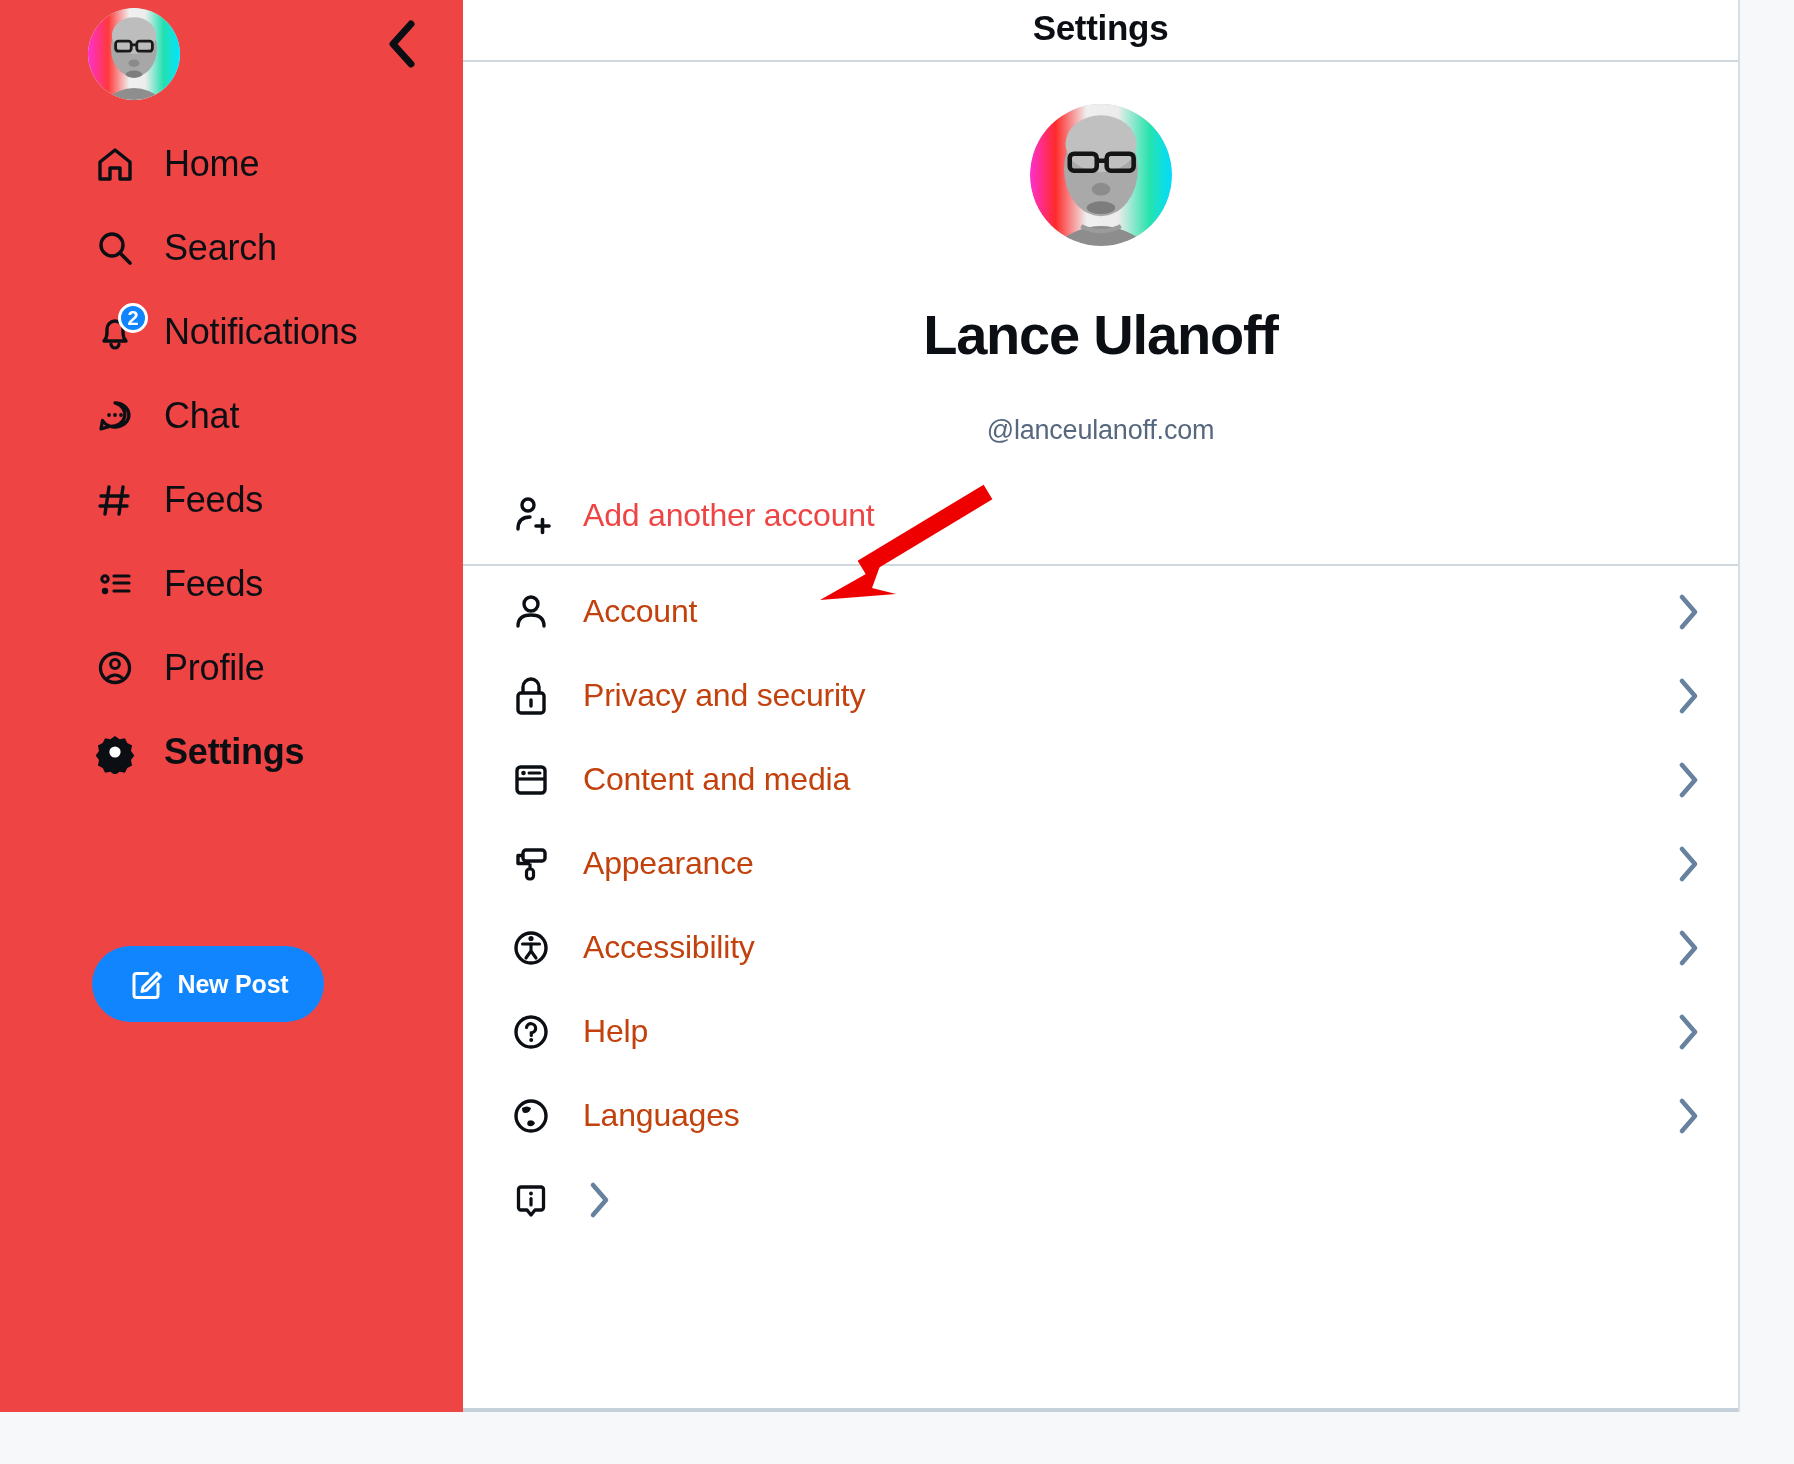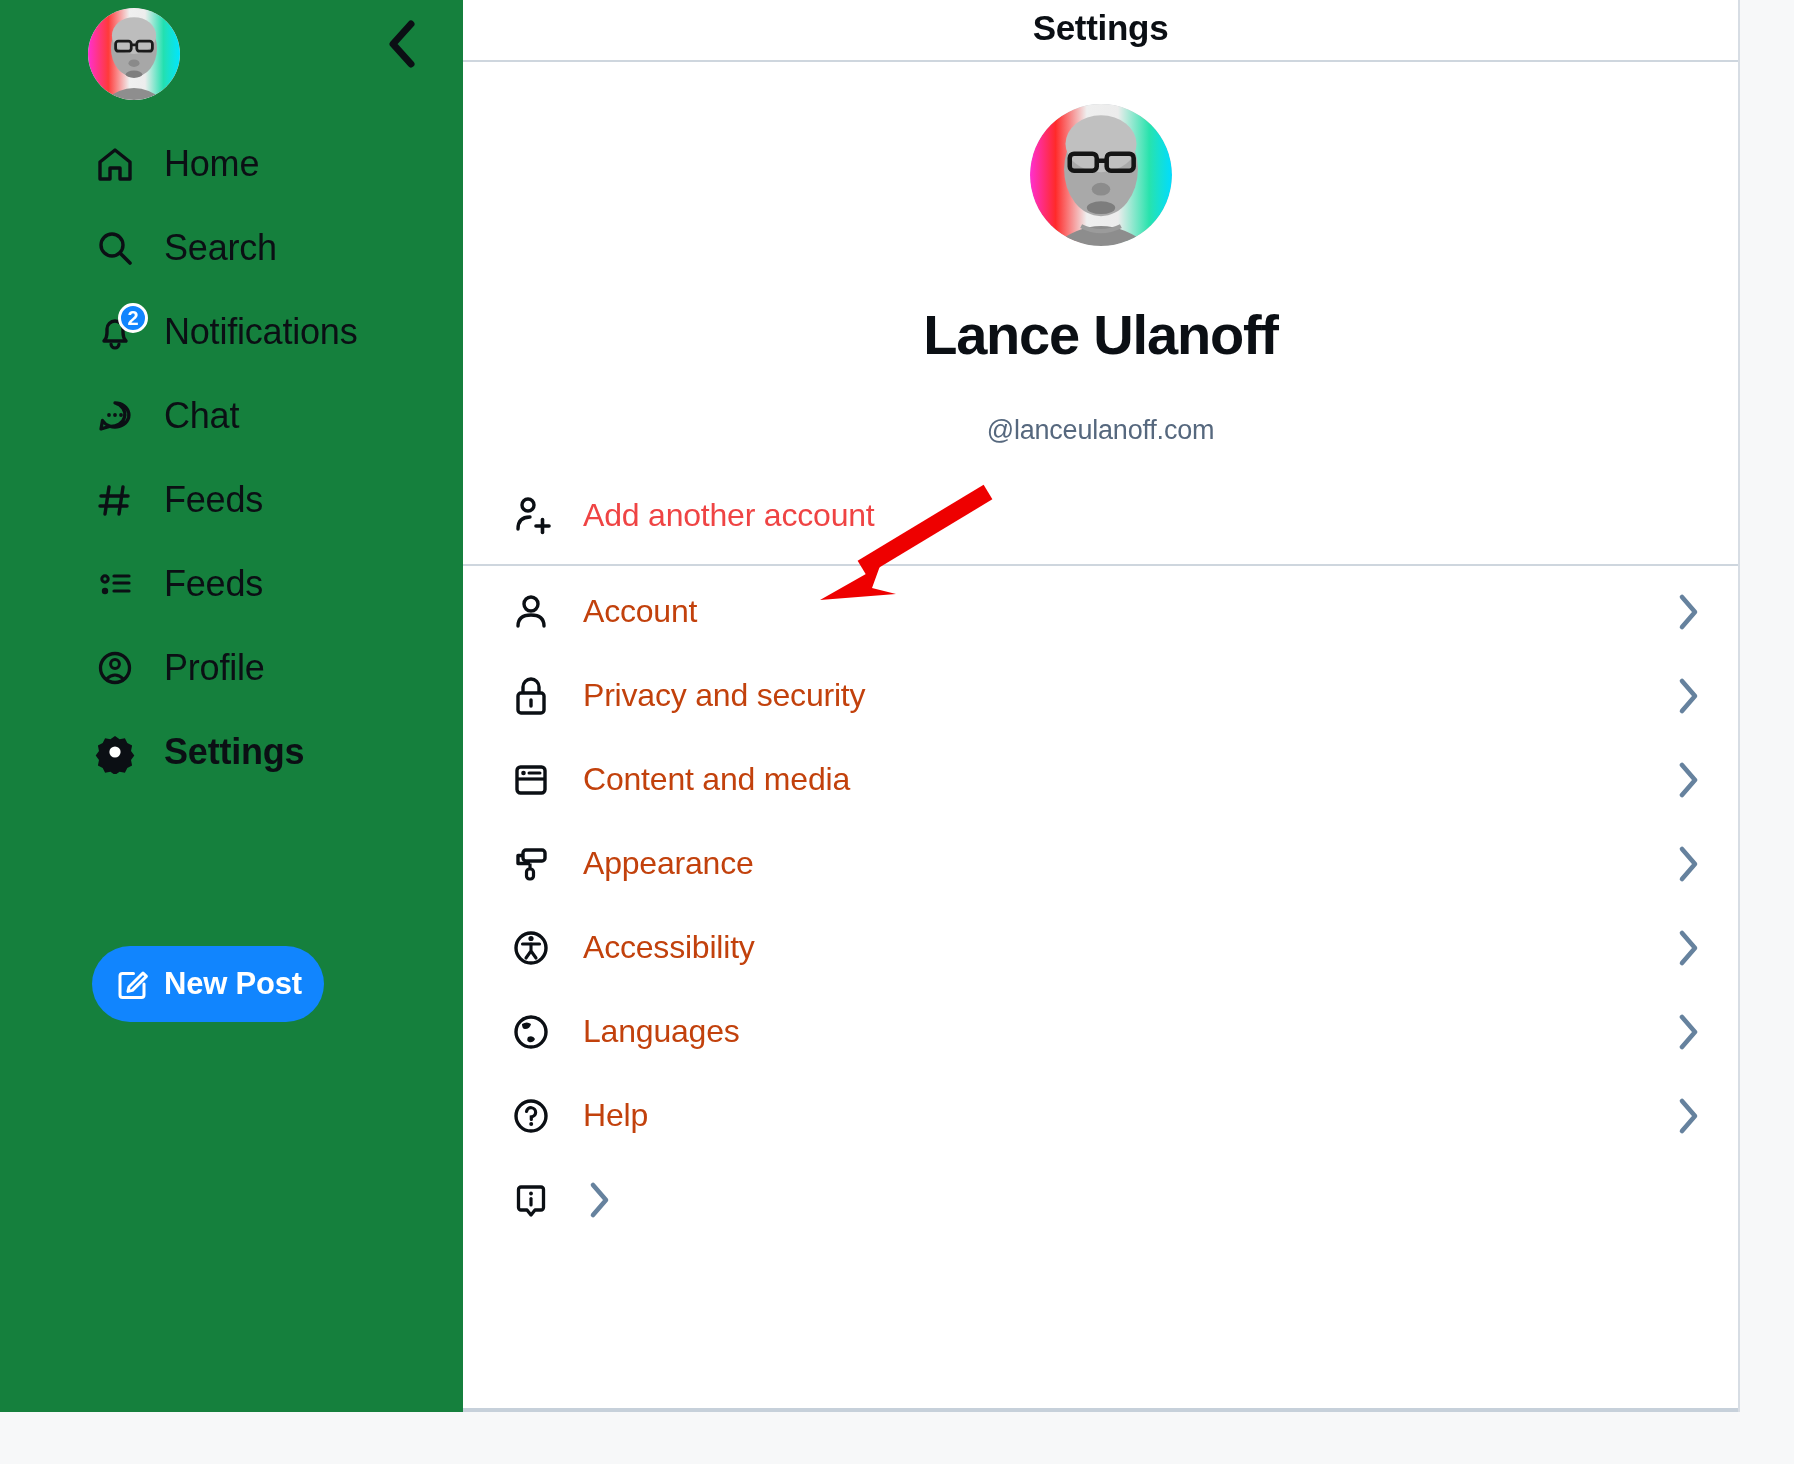--- a/index.html
+++ b/index.html
@@ -15,21 +15,21 @@
     background: #f7f8f9;
     overflow: hidden;
   }
 
   
   .sidebar {
     position: absolute;
     left: 0; top: 0;
     width: 487px;
     height: 1412px;
-    background: #15803d;
+    background: #ef4444;
     border-right: 6px solid #14532d;
     box-sizing: border-box;
   }
   .side-top {
     position: relative;
     height: 110px;
   }
   .avatar-sm {
     position: absolute;
     left: 88px; top: 8px;
@@ -102,21 +102,21 @@
     color: #ffffff;
     display: flex;
     align-items: center;
     justify-content: center;
     gap: 14px;
     cursor: pointer;
     border: none;
     font-family: inherit;
   }
   .newpost-label {
-    font-size: 31px;
+    font-size: 25px;
     font-weight: bold;
     color: #ffffff;
     letter-spacing: -0.2px;
   }
 
   
   .main {
     position: absolute;
     left: 463px; top: 0;
     width: 1277px;
@@ -520,41 +520,41 @@
           <svg width="26" height="40" viewBox="0 0 26 40">
             <polyline points="6,5 19,20 6,35" fill="none" stroke="#66829e" stroke-width="4.6" stroke-linecap="round" stroke-linejoin="round"></polyline>
           </svg>
         </span>
       </div>
 
       <div class="settings-row">
         <span class="row-icon">
           <svg width="48" height="48" viewBox="0 0 48 48">
             <circle cx="24" cy="24" r="15" fill="none" stroke="#0b0f14" stroke-width="3.4"></circle>
+            <path d="M19.5 19.5 a4.6 4.6 0 1 1 4.8 5.4 v2.6" fill="none" stroke="#0b0f14" stroke-width="3.2" stroke-linecap="round"></path>
+            <circle cx="24.2" cy="32" r="2" fill="#0b0f14"></circle>
+          </svg>
+        </span>
+        <span class="row-label">Help</span>
+        <span class="row-chevron">
+          <svg width="26" height="40" viewBox="0 0 26 40">
+            <polyline points="6,5 19,20 6,35" fill="none" stroke="#66829e" stroke-width="4.6" stroke-linecap="round" stroke-linejoin="round"></polyline>
+          </svg>
+        </span>
+      </div>
+
+      <div class="settings-row">
+        <span class="row-icon">
+          <svg width="48" height="48" viewBox="0 0 48 48">
+            <circle cx="24" cy="24" r="15" fill="none" stroke="#0b0f14" stroke-width="3.4"></circle>
             <path d="M15 16 q5 -3 9 0 q-1 5 -6 5 q-3 0 -3 -5 z" fill="#0b0f14"></path>
             <path d="M21 29 q5 -2 7 2 q-2 4 -6 3 q-3 -1 -1 -5 z" fill="#0b0f14"></path>
           </svg>
         </span>
         <span class="row-label">Languages</span>
-        <span class="row-chevron">
-          <svg width="26" height="40" viewBox="0 0 26 40">
-            <polyline points="6,5 19,20 6,35" fill="none" stroke="#66829e" stroke-width="4.6" stroke-linecap="round" stroke-linejoin="round"></polyline>
-          </svg>
-        </span>
-      </div>
-
-      <div class="settings-row">
-        <span class="row-icon">
-          <svg width="48" height="48" viewBox="0 0 48 48">
-            <circle cx="24" cy="24" r="15" fill="none" stroke="#0b0f14" stroke-width="3.4"></circle>
-            <path d="M19.5 19.5 a4.6 4.6 0 1 1 4.8 5.4 v2.6" fill="none" stroke="#0b0f14" stroke-width="3.2" stroke-linecap="round"></path>
-            <circle cx="24.2" cy="32" r="2" fill="#0b0f14"></circle>
-          </svg>
-        </span>
-        <span class="row-label">Help</span>
         <span class="row-chevron">
           <svg width="26" height="40" viewBox="0 0 26 40">
             <polyline points="6,5 19,20 6,35" fill="none" stroke="#66829e" stroke-width="4.6" stroke-linecap="round" stroke-linejoin="round"></polyline>
           </svg>
         </span>
       </div>
 
       <div class="settings-row">
         <span class="row-icon">
           <svg width="48" height="48" viewBox="0 0 48 48">

